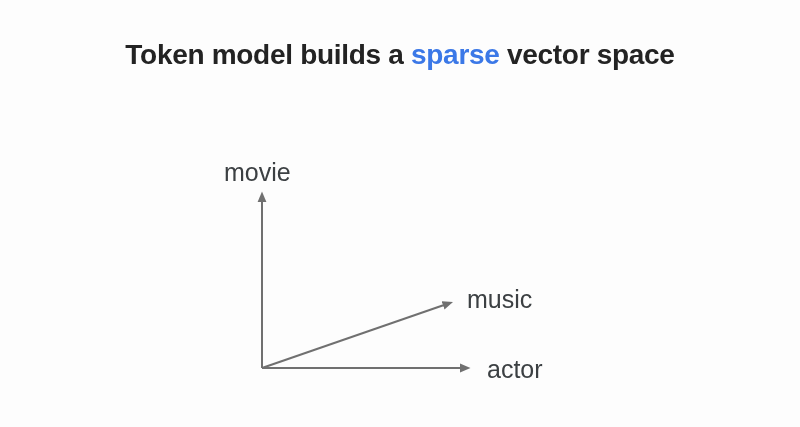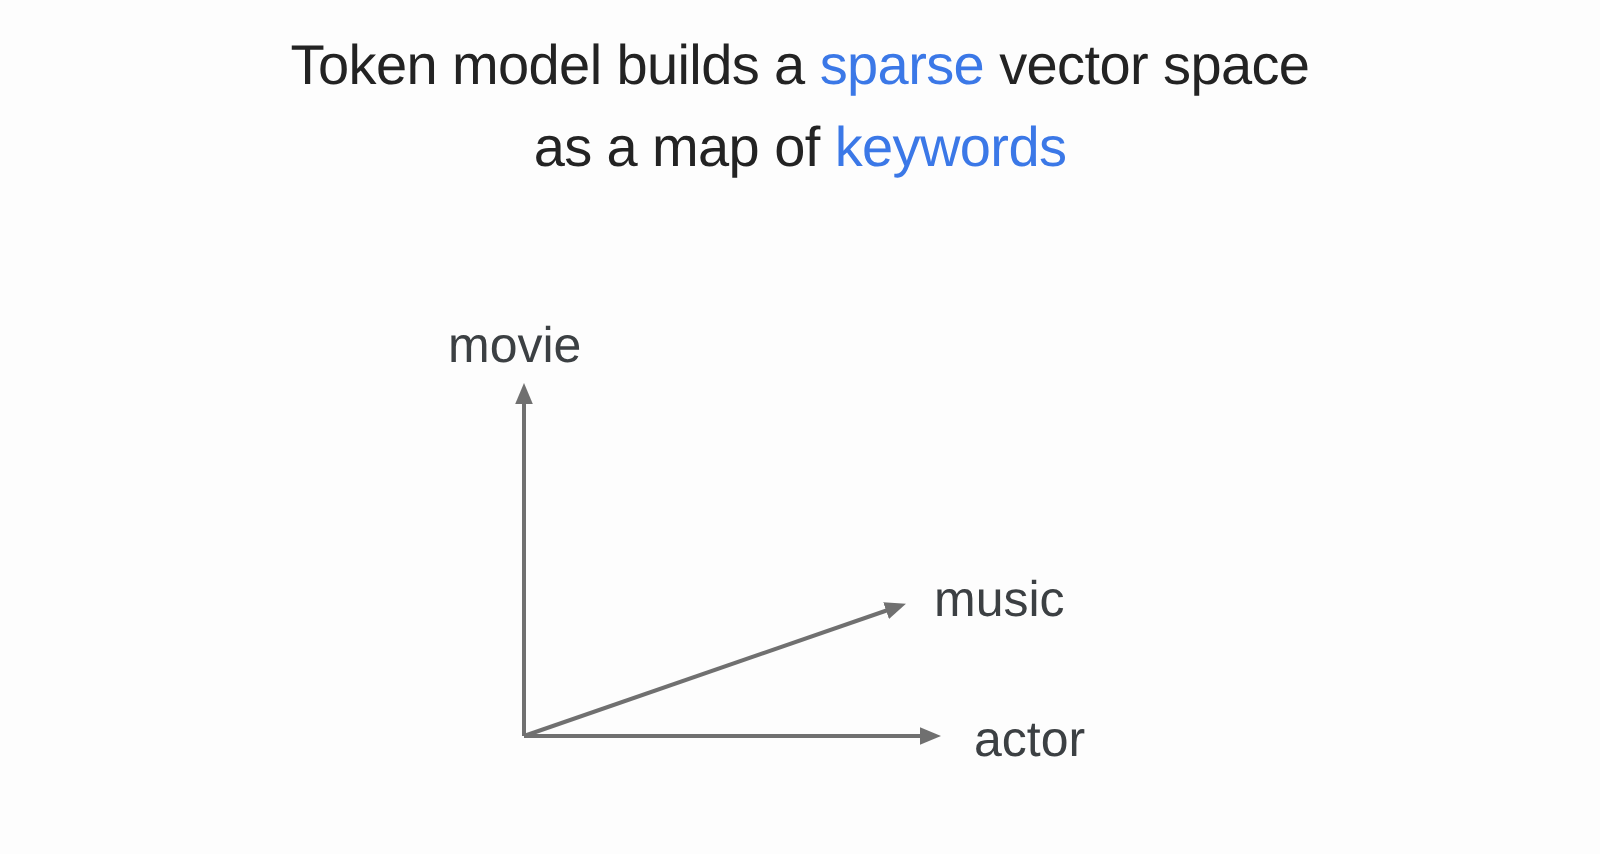--- a/index.html
+++ b/index.html
@@ -15,26 +15,26 @@
     overflow: hidden;
     background: var(--background, #fdfdfd);
     font-family: "Liberation Sans", sans-serif;
   }
   .slide {
     position: relative;
     width: 800px; height: 427px;
   }
   .title {
     position: absolute;
-    top: 12px; left: 0;
+    top: 34px; left: 0;
     width: 100%;
     text-align: center;
     font-size: 28px;
     line-height: 41px;
-    font-weight: 400;
+    font-weight: 700;
     letter-spacing: -0.3px;
     color: var(--title-text, #232323);
   }
   .title .hl { color: var(--highlight-blue, #3b78e7); }
   svg.diagram {
     position: absolute;
     top: 0; left: 0;
     width: 800px; height: 427px;
   }
   svg .vector-line {
@@ -50,21 +50,20 @@
     fill: var(--label-text, #3c4043);
   }
 </style>
 </head>
 <body>
 
 <div class="slide">
 
   <h1 class="title">
     <span><span>Token model builds a</span> <span class="hl">sparse</span> <span>vector space</span></span><br>
-    <span><span>as a map of</span> <span class="hl">keywords</span></span>
   </h1>
 
   <svg class="diagram" viewBox="0 0 800 427" xmlns="http://www.w3.org/2000/svg">
     <defs>
       <marker id="arrow" markerUnits="userSpaceOnUse" markerWidth="11" markerHeight="10" viewBox="0 0 11 10" refX="1" refY="5" orient="auto">
         <path class="arrowhead-shape" d="M0,0.6 L10.5,5 L0,9.4 z"></path>
       </marker>
     </defs>
 
     <line class="vector-line" x1="262" y1="368" x2="262" y2="201" marker-end="url(#arrow)"></line>

